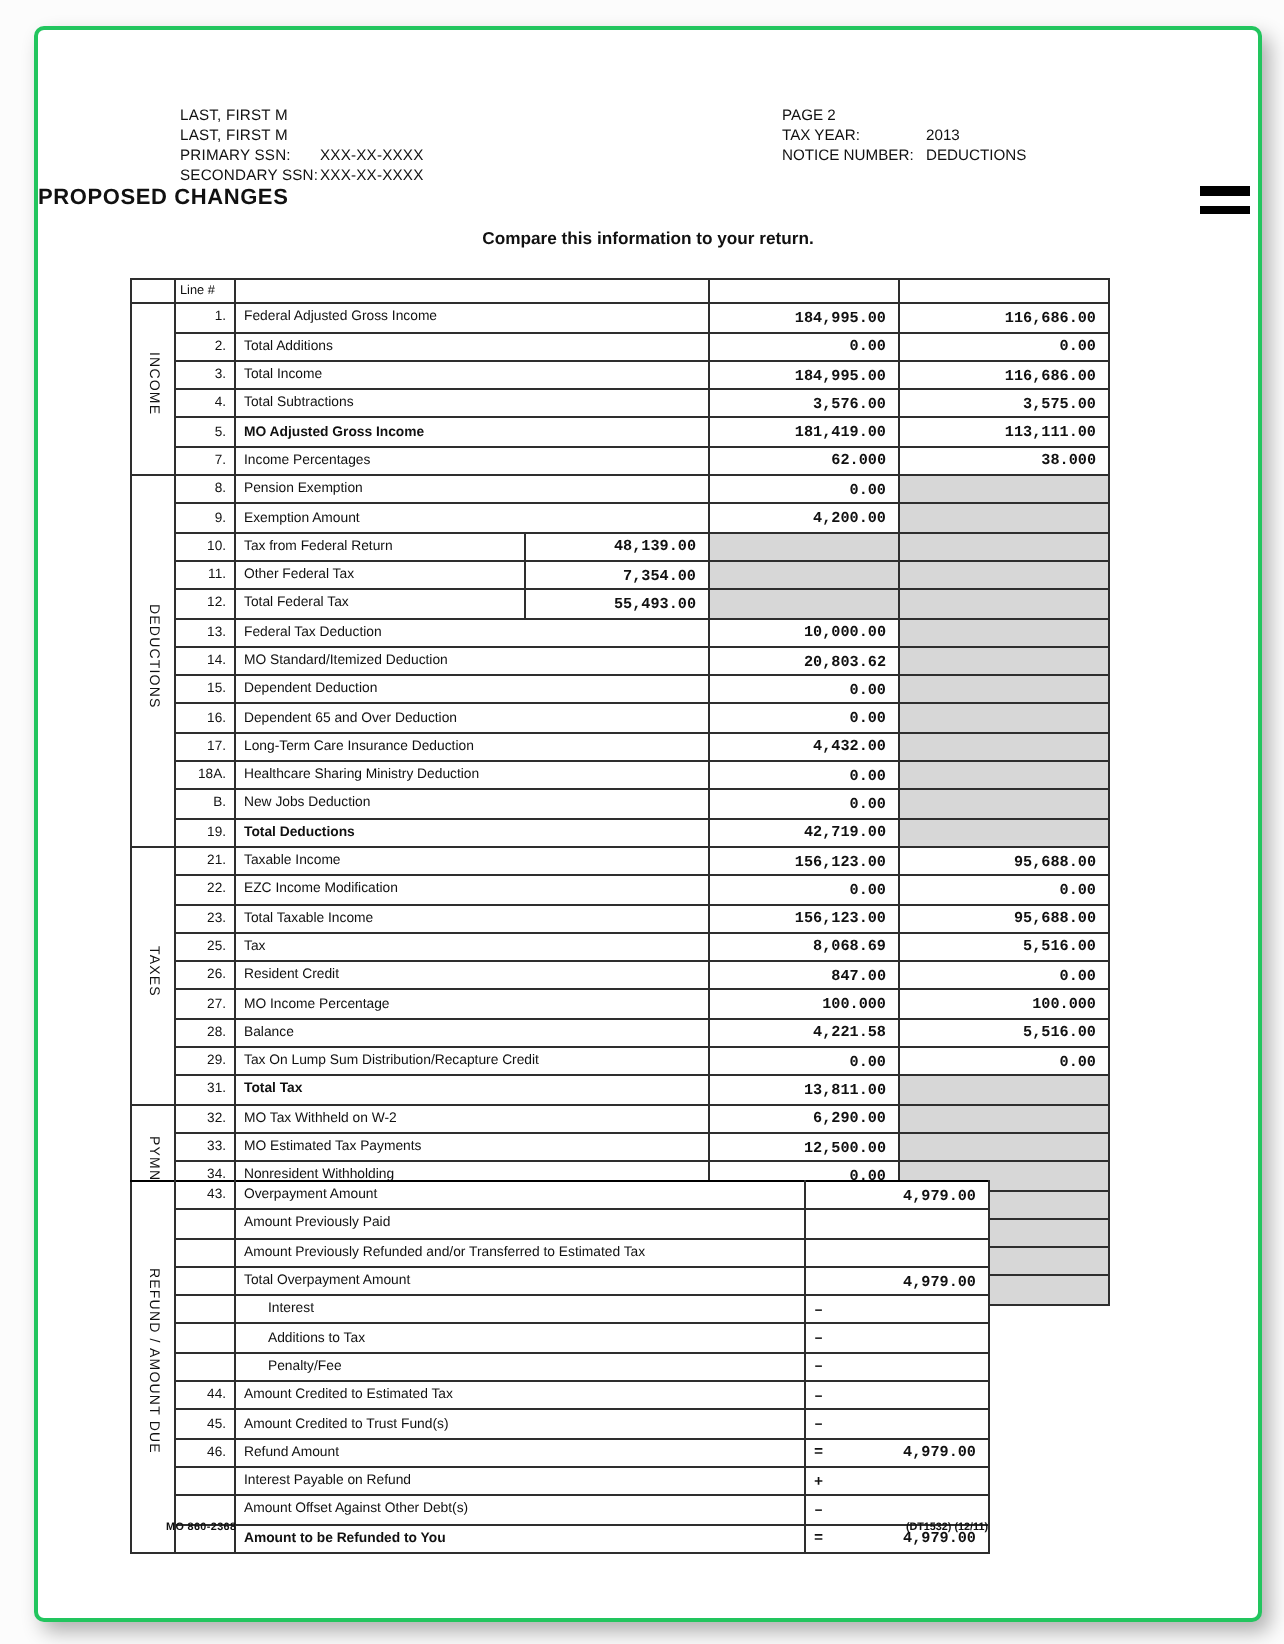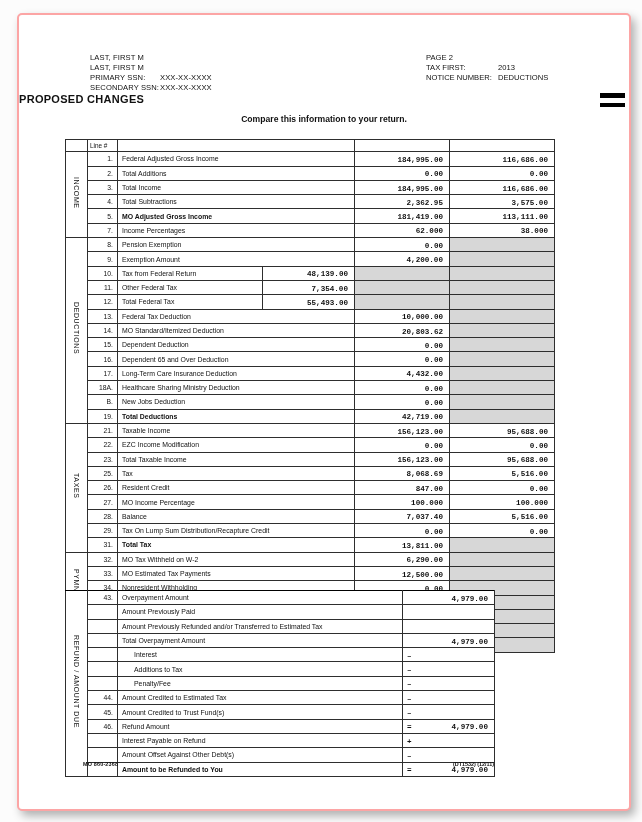--- a/index.html
+++ b/index.html
@@ -1,25 +1,25 @@
 <!DOCTYPE html>
 <html><head>
 <meta charset="utf-8">
 <style>
   html,body{margin:0;padding:0;}
   body{width:642px;height:822px;background:#f7f7f7;font-family:"Liberation Sans",sans-serif;color:#111;}
   .canvas{position:relative;width:642px;height:822px;background:#fcfcfc;overflow:hidden;}
   .page{position:absolute;left:17px;top:13px;width:610px;height:794px;background:#fff;
-        border:2px solid #fca5a5;border-radius:5px;box-shadow:4px 5px 10px rgba(0,0,0,0.30);}
+        border:2px solid #22c55e;border-radius:5px;box-shadow:4px 5px 10px rgba(0,0,0,0.30);}
   
   .recipient{position:absolute;left:71px;top:38px;font-size:7.6px;line-height:10px;letter-spacing:.1px;}
   .recipient .row{white-space:nowrap;}
   .recipient .lab{display:inline-block;min-width:70px;}
   .meta{position:absolute;left:372px;top:38px;font-size:7.6px;line-height:10px;}
-  .meta .lab{display:inline-block;min-width:72px;margin-left:35px;}
+  .meta .lab{display:inline-block;min-width:72px;}
   .title{position:absolute;left:0;top:78px;width:610px;text-align:left;font-size:11px;font-weight:bold;letter-spacing:.3px;}
   .subtitle{position:absolute;left:0;top:99px;width:610px;text-align:center;font-size:8.6px;font-weight:bold;}
   .scan-mark{position:absolute;left:581px;top:78px;width:25px;}
   .scan-mark .bar{height:4.5px;background:#000;margin-bottom:5px;}
   
   table{border-collapse:collapse;table-layout:fixed;position:absolute;background:#fff;border:1.6px solid #000;padding-left:12px;}
   #cmp-table{left:46px;top:124px;width:489px;}
   #ref-table{left:46px;top:575px;width:429px;}
   td{border:1px solid #2e2e2e;padding:0;height:11.3px;vertical-align:middle;overflow:hidden;white-space:nowrap;}
   tr.sec-start td{border-top:1.6px solid #000;}
@@ -48,21 +48,21 @@
 
     <div class="recipient">
       <div class="row"><span class="lab">LAST, FIRST M</span></div>
       <div class="row"><span class="lab">LAST, FIRST M</span></div>
       <div class="row"><span class="lab">PRIMARY SSN:</span><span>XXX-XX-XXXX</span></div>
       <div class="row"><span class="lab">SECONDARY SSN:</span><span>XXX-XX-XXXX</span></div>
     </div>
 
     <div class="meta">
       <div><span class="lab">PAGE 2</span></div>
-      <div><span class="lab">TAX FIRST:</span><span>2013</span></div>
+      <div><span class="lab">TAX YEAR:</span><span>2013</span></div>
       <div><span class="lab">NOTICE NUMBER:</span><span>DEDUCTIONS</span></div>
     </div>
 
     <div class="title">PROPOSED CHANGES</div>
     <div class="subtitle">Compare this information to your return.</div>
 
     <div class="scan-mark">
       <div class="bar"></div>
       <div class="bar"></div>
     </div>
@@ -99,21 +99,21 @@
           </tr>
           <tr>
             <td class="line">3.</td>
             <td class="desc" colspan="2">Total Income</td>
             <td class="amt">184,995.00</td>
             <td class="amt">116,686.00</td>
           </tr>
           <tr>
             <td class="line">4.</td>
             <td class="desc" colspan="2">Total Subtractions</td>
-            <td class="amt">2,362.95</td>
+            <td class="amt">3,576.00</td>
             <td class="amt">3,575.00</td>
           </tr>
           <tr>
             <td class="line">5.</td>
             <td class="desc bold" colspan="2">MO Adjusted Gross Income</td>
             <td class="amt">181,419.00</td>
             <td class="amt">113,111.00</td>
           </tr>
           <tr>
             <td class="line">7.</td>
@@ -236,21 +236,21 @@
           </tr>
           <tr>
             <td class="line">27.</td>
             <td class="desc" colspan="2">MO Income Percentage</td>
             <td class="amt">100.000</td>
             <td class="amt">100.000</td>
           </tr>
           <tr>
             <td class="line">28.</td>
             <td class="desc" colspan="2">Balance</td>
-            <td class="amt">7,037.40</td>
+            <td class="amt">4,221.58</td>
             <td class="amt">5,516.00</td>
           </tr>
           <tr>
             <td class="line">29.</td>
             <td class="desc" colspan="2">Tax On Lump Sum Distribution/Recapture Credit</td>
             <td class="amt">0.00</td>
             <td class="amt">0.00</td>
           </tr>
           <tr>
             <td class="line">31.</td>

